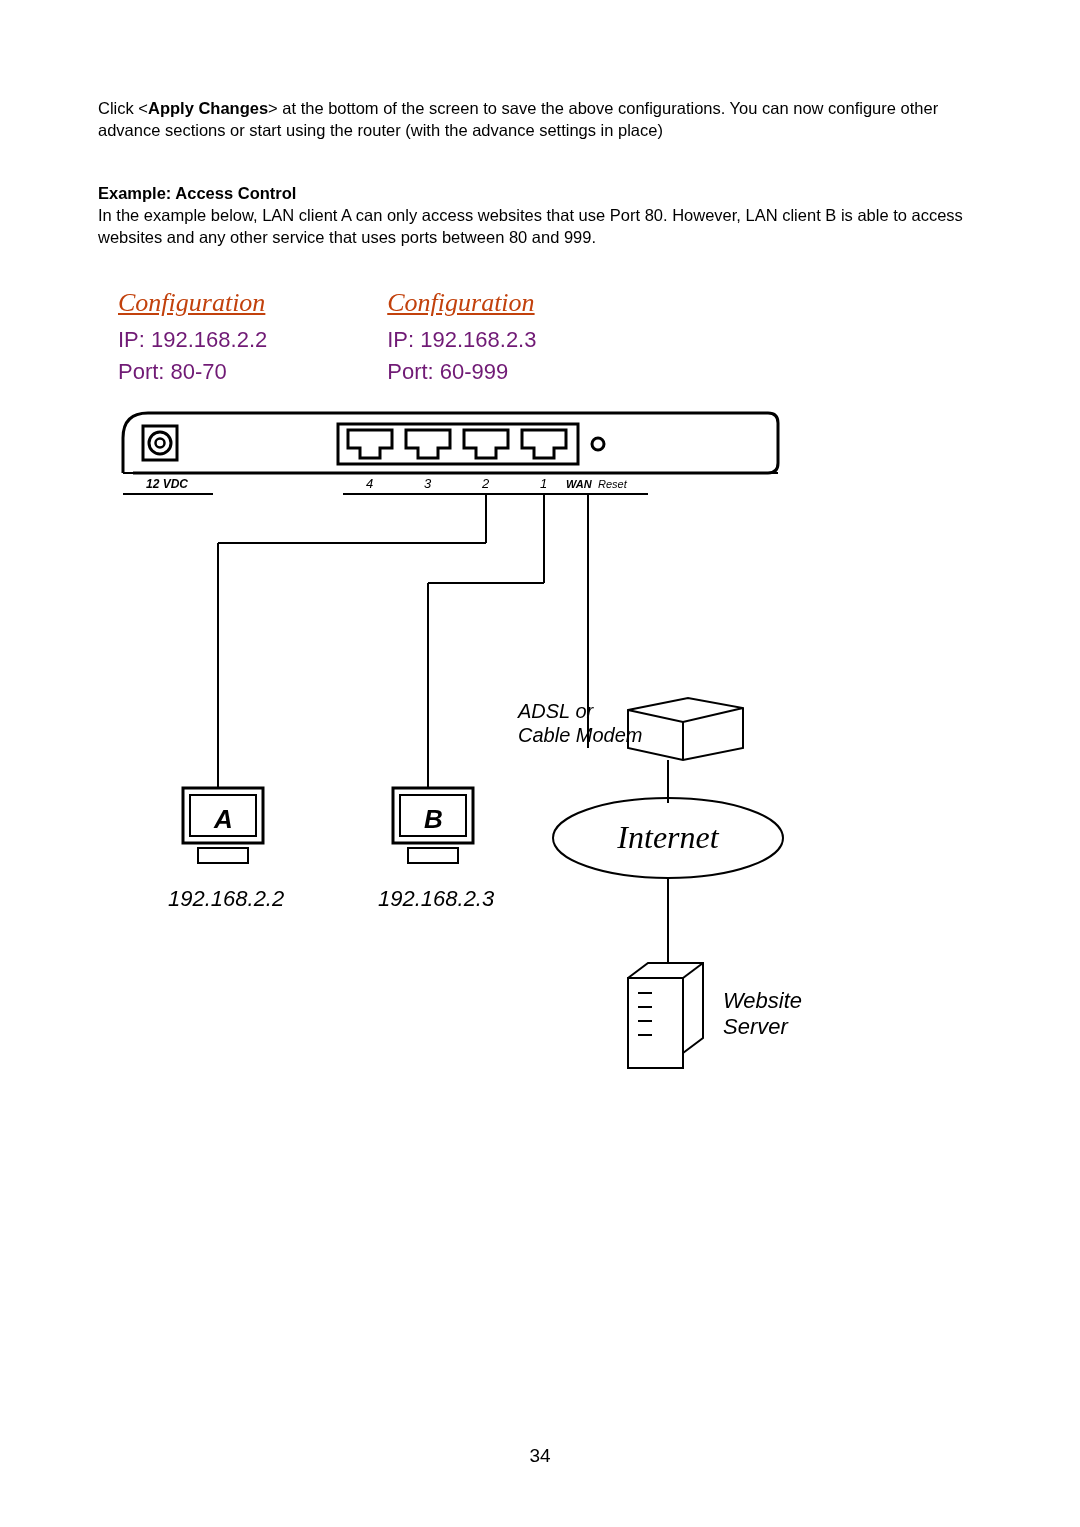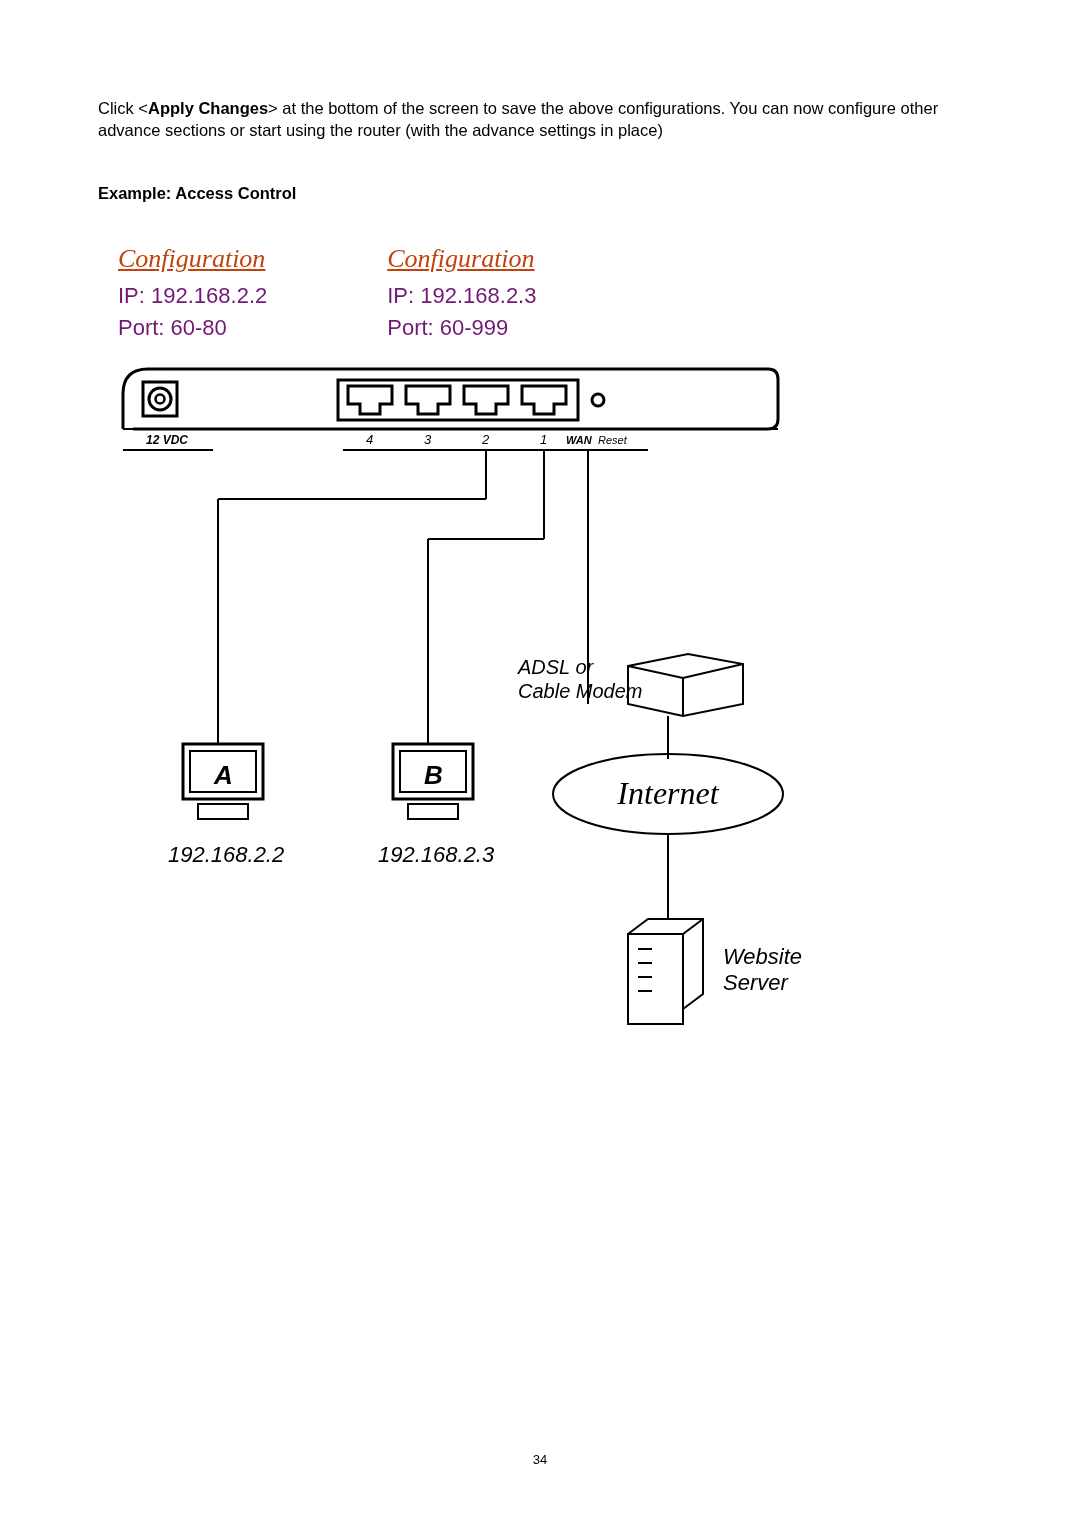--- a/index.html
+++ b/index.html
@@ -51,43 +51,44 @@
     margin-top: 20px;
     margin-left: 20px;
     font-style: italic;
   }
   svg { display: block; }
   .page-num {
     position: absolute;
     bottom: 60px;
     left: 50%;
     transform: translateX(-50%);
-    font-size: 13px;
+    font-size: 19px;
   }
 </style>
 </head>
 <body>
 
 <div class="page">
 
   <p class="body-text">
     <span>Click &lt;</span><span class="bold">Apply Changes</span><span>&gt; at the bottom of the screen to save the above configurations. You can now configure other advance sections or start using the router (with the advance settings in place)</span>
   </p>
 
   <div class="section-gap"></div>
 
   <div class="body-text">
     <span class="bold">Example: Access Control</span><br>
+    <span>In the example below, LAN client A can only access websites that use Port 80. However, LAN client B is able to access websites and any other service that uses ports between 80 and 999.</span>
   </div>
 
   <div class="config-row">
     <div class="config-col">
       <div class="config-title">Configuration</div>
       <div class="config-line">IP: 192.168.2.2</div>
-      <div class="config-line">Port: 60-80</div>
+      <div class="config-line">Port: 80-70</div>
     </div>
     <div class="config-col">
       <div class="config-title">Configuration</div>
       <div class="config-line">IP: 192.168.2.3</div>
       <div class="config-line">Port: 60-999</div>
     </div>
   </div>
 
   <div class="diagram-wrap">
     <svg width="720" height="720" viewBox="0 0 720 720">

